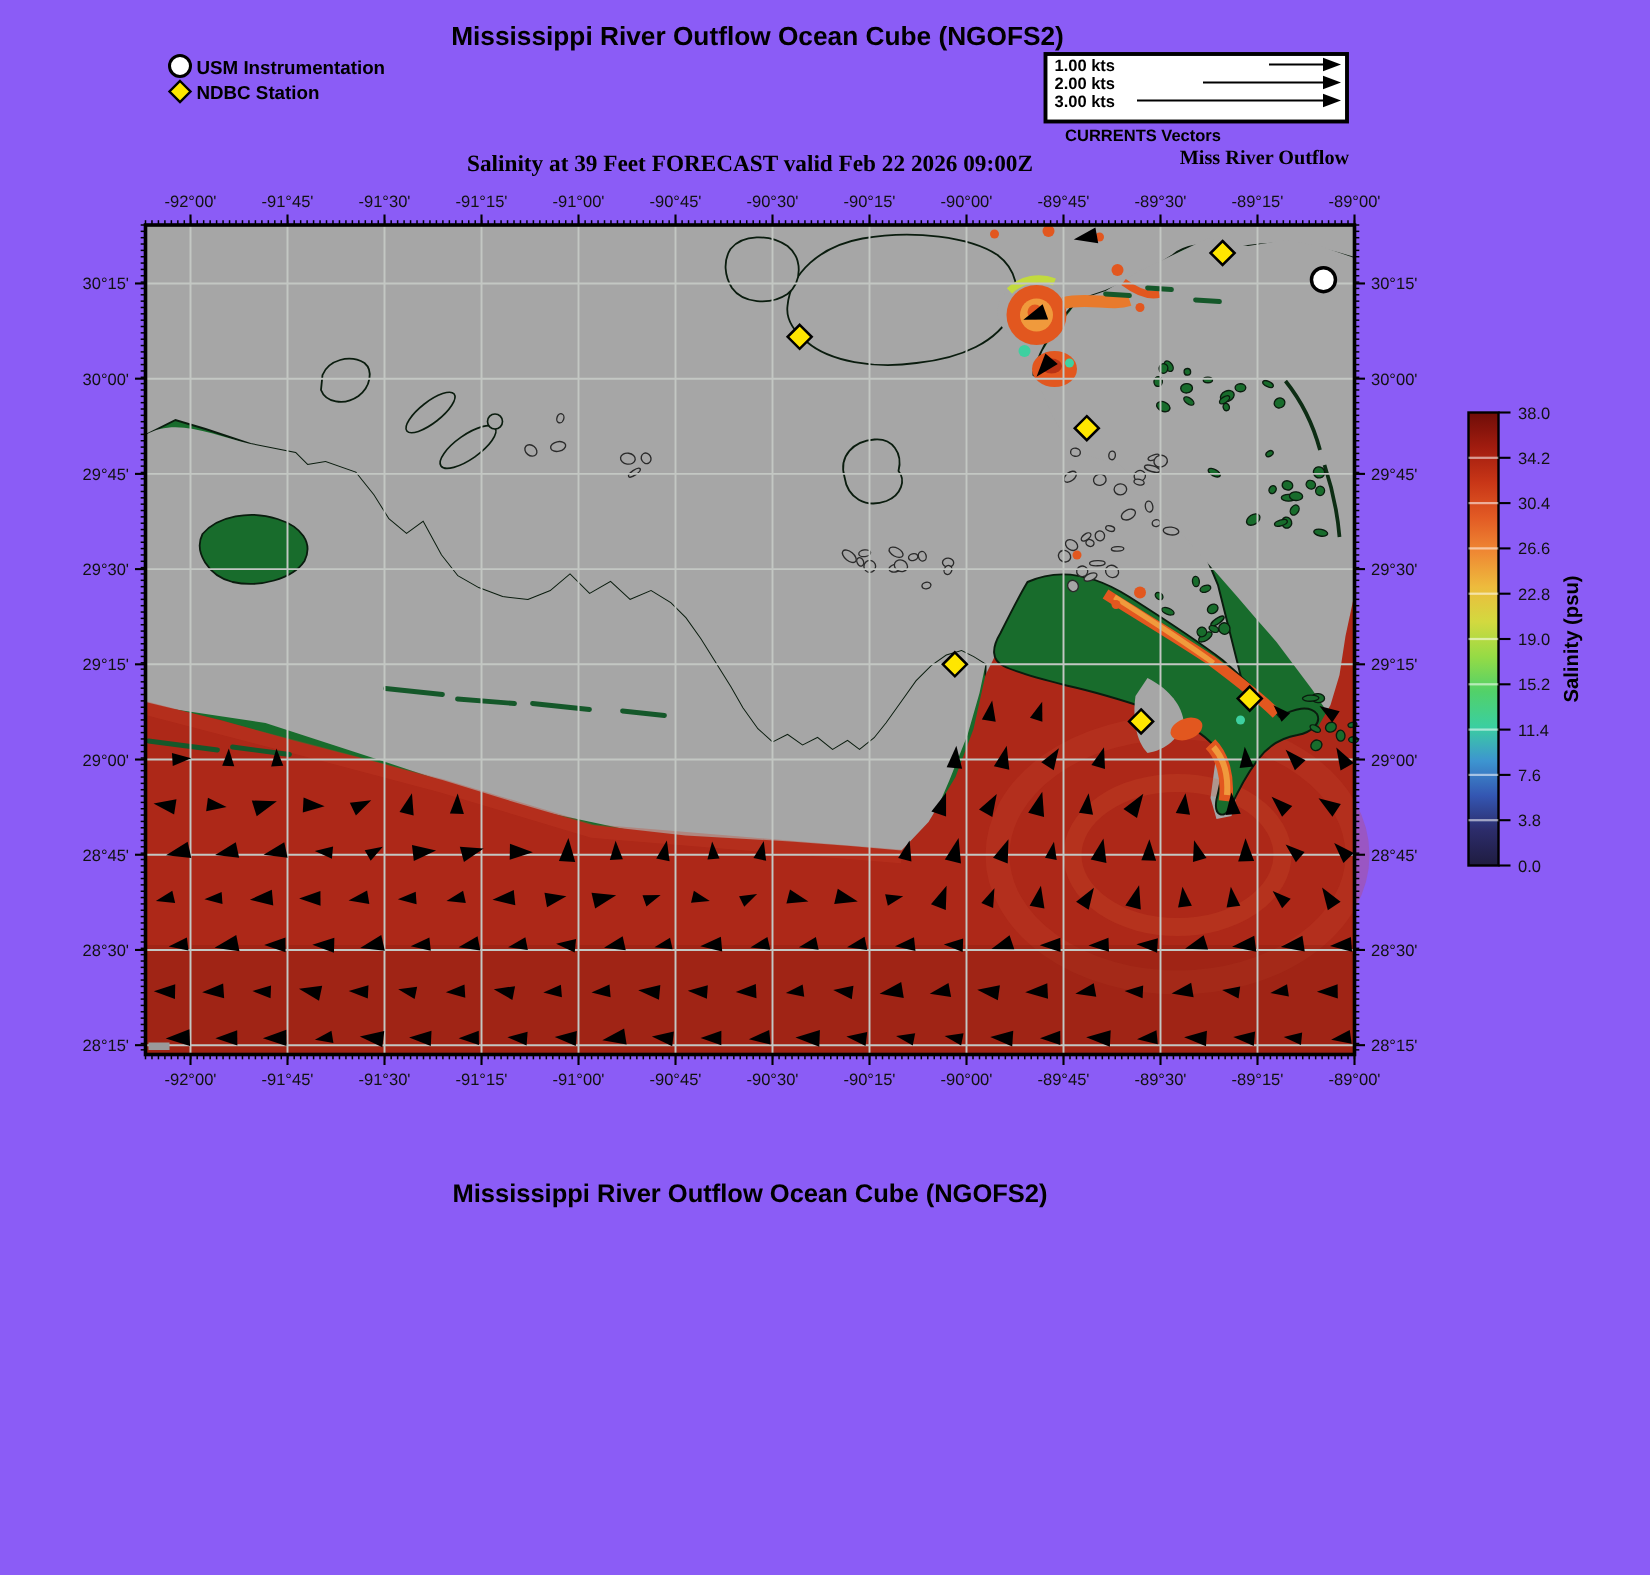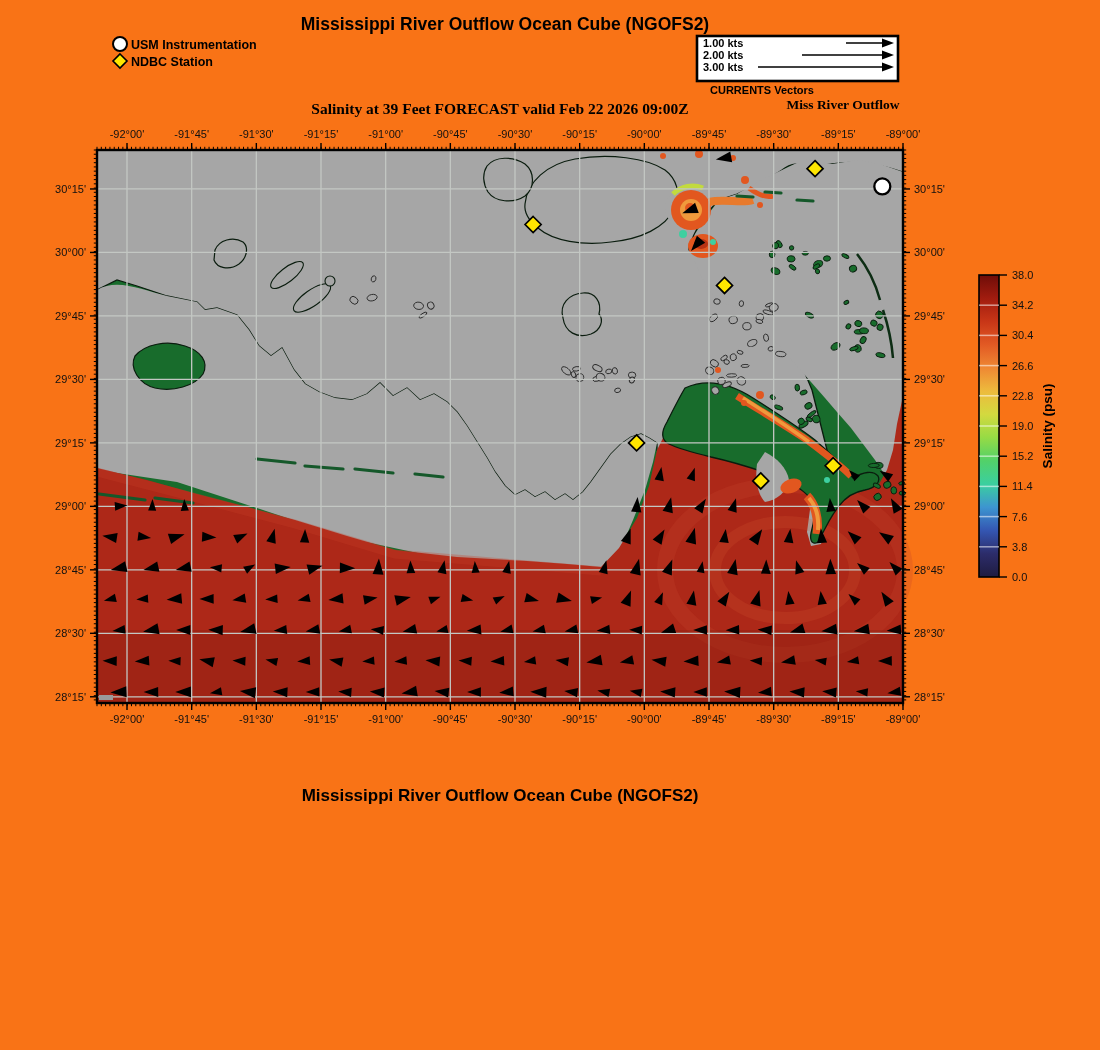--- a/index.html
+++ b/index.html
@@ -1,16 +1,16 @@
 <!DOCTYPE html>
 <html><head>
 <meta charset="utf-8">
 <style>
   html,body{margin:0;padding:0;background:#ffffff;}
-  .page{position:relative;width:1100px;height:1050px;background:#f97316;overflow:hidden;
+  .page{position:relative;width:1100px;height:1050px;background:#8b5cf6;overflow:hidden;
         font-family:"Liberation Sans", sans-serif;}
   svg text{user-select:none;}
   .t-main{font:bold 17.5px "Liberation Sans",sans-serif;fill:#000;}
   .t-sub{font:bold 15.5px "Liberation Serif",serif;fill:#000;}
   .t-leg{font:bold 12.5px "Liberation Sans",sans-serif;fill:#000;}
   .t-vec{font:bold 11px "Liberation Sans",sans-serif;fill:#000;}
   .t-cap{font:bold 11px "Liberation Sans",sans-serif;fill:#000;}
   .t-riv{font:bold 13.5px "Liberation Serif",serif;fill:#000;}
   .t-ax{font:11px "Liberation Sans",sans-serif;fill:#111;}
   .t-cb{font:11px "Liberation Sans",sans-serif;fill:#111;}

